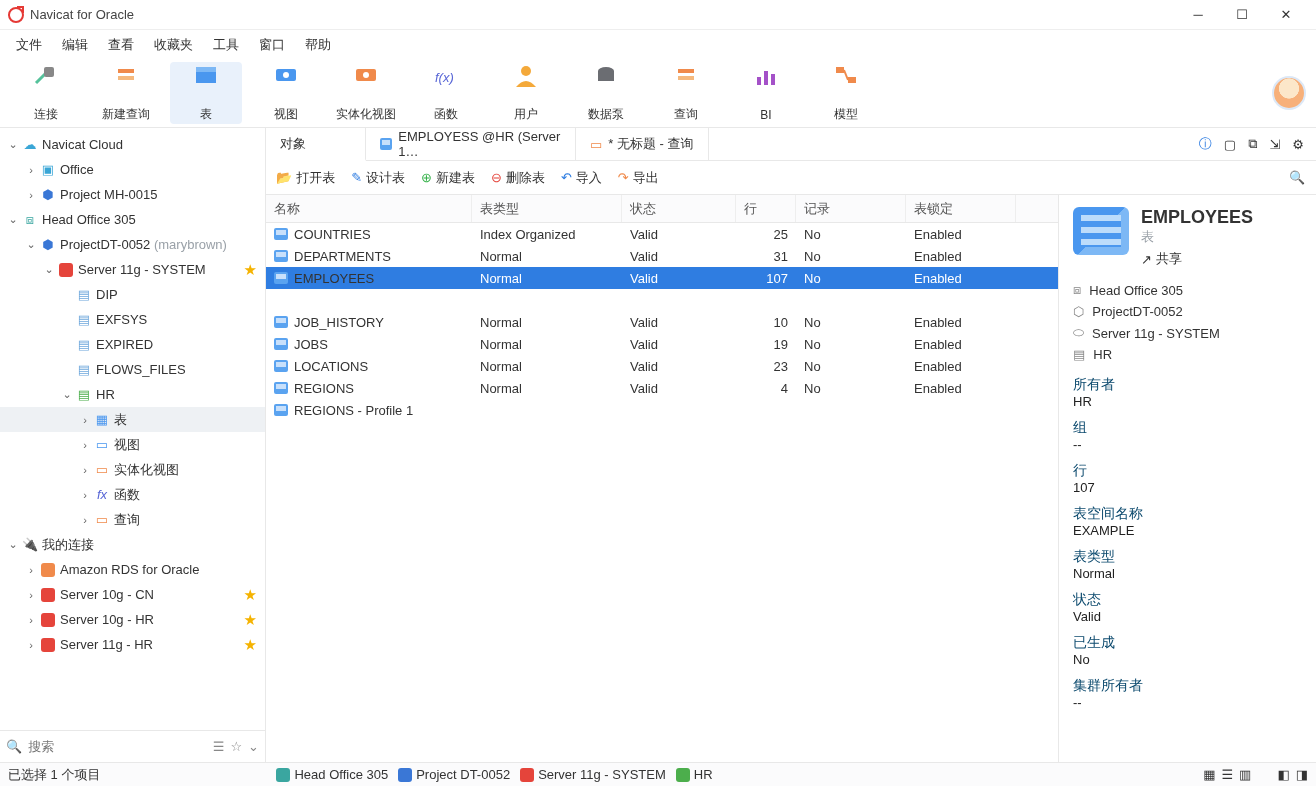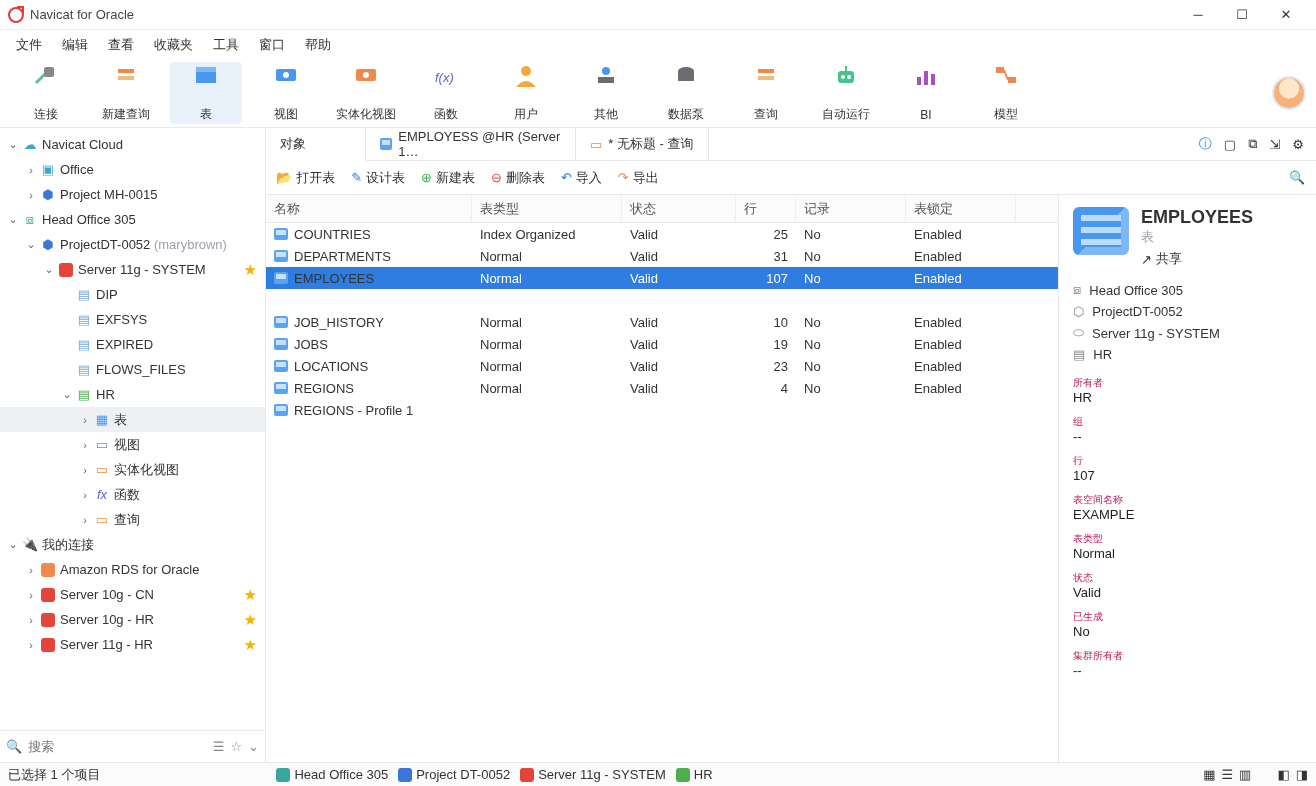--- a/index.html
+++ b/index.html
@@ -51,21 +51,21 @@
 .tblicon::before{content:"";position:absolute;inset:2px 2px 5px 2px;background:#c8e0fb}
 .detailpanel{width:258px;border-left:1px solid #e8e8e8;padding:12px 14px;overflow:auto}
 .detailhead{display:flex;gap:12px;align-items:flex-start}
 .bigicon{width:56px;height:48px;background:linear-gradient(135deg,#4a97ef 50%,#7db8f5 50%);border-radius:6px;position:relative}
 .bigicon::after{content:"";position:absolute;inset:8px;background:repeating-linear-gradient(#bcdcfb 0 6px,#4a97ef 6px 12px)}
 .dtitle{font-size:18px;font-weight:600}
 .sharelink{color:#2f7de1;display:flex;align-items:center;gap:4px;margin-top:4px}
 .dmeta{margin-top:14px;display:flex;flex-direction:column;gap:6px}
 .dmeta div{display:flex;align-items:center;gap:8px;color:#555}
 .dprops{margin-top:14px;display:flex;flex-direction:column;gap:10px}
-.dprops .k{color:#be185d;font-size:10px}
+.dprops .k{color:#0c4a6e;font-size:14px}
 .dprops .v{color:#222;font-size:13px}
 .statusbar{height:24px;border-top:1px solid #e8e8e8;display:flex;align-items:center;padding:0 8px;gap:8px;background:#fbfbfc}
 .statusbar .cr{display:flex;align-items:center;gap:4px;color:#444}
 .sicon{width:14px;height:14px;border-radius:3px;display:inline-block}
 .svbtn{margin-left:auto;display:flex;gap:6px;color:#666}
 svg{display:block}
 .c0{width:206px}.c1{width:150px}.c2{width:114px}.c3{width:60px}.c4{width:110px}.c5{width:110px}
 </style>
 </head>
 <body>
@@ -147,54 +147,34 @@
         <svg width="28" height="24">
           <circle cx="14" cy="8" r="5" fill="#f4a93a"></circle>
           <path d="M4 24 Q14 12 24 24" fill="#f4a93a"></path>
         </svg>
       </div>
       <div class="lbl">用户</div>
     </div>
     <div class="tbtn">
       <div class="ico">
         <svg width="28" height="24">
-          <circle cx="14" cy="8" r="4" fill="#4a97ef"></circle>
-          <rect x="6" y="14" width="16" height="6" fill="#6b6d72"></rect>
-        </svg>
-      </div>
-      <div class="lbl">其他</div>
-    </div>
-    <div class="tbtn">
-      <div class="ico">
-        <svg width="28" height="24">
           <ellipse cx="14" cy="8" rx="8" ry="4" fill="#6b6d72"></ellipse>
           <rect x="6" y="8" width="16" height="10" fill="#6b6d72"></rect>
         </svg>
       </div>
       <div class="lbl">数据泵</div>
     </div>
     <div class="tbtn">
       <div class="ico">
         <svg width="28" height="24">
           <rect x="6" y="6" width="16" height="4" fill="#f08a4b"></rect>
           <rect x="6" y="13" width="16" height="4" fill="#f5b97e"></rect>
         </svg>
       </div>
       <div class="lbl">查询</div>
-    </div>
-    <div class="tbtn">
-      <div class="ico">
-        <svg width="28" height="24">
-          <rect x="6" y="8" width="16" height="12" rx="3" fill="#45c490"></rect>
-          <circle cx="11" cy="14" r="2" fill="#fff"></circle>
-          <circle cx="17" cy="14" r="2" fill="#fff"></circle>
-          <line x1="14" y1="3" x2="14" y2="8" stroke="#45c490" stroke-width="2"></line>
-        </svg>
-      </div>
-      <div class="lbl">自动运行</div>
     </div>
     <div class="tbtn">
       <div class="ico">
         <svg width="28" height="24">
           <rect x="5" y="12" width="4" height="8" fill="#a451c8"></rect>
           <rect x="12" y="6" width="4" height="14" fill="#a451c8"></rect>
           <rect x="19" y="9" width="4" height="11" fill="#a451c8"></rect>
         </svg>
       </div>
       <div class="lbl">BI</div>

